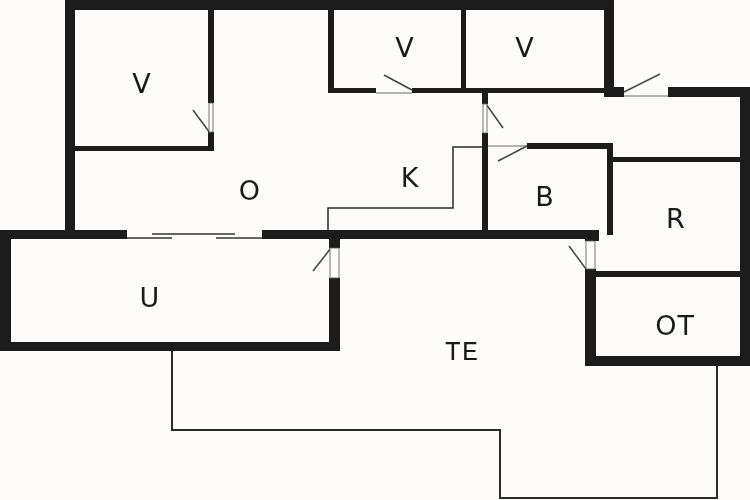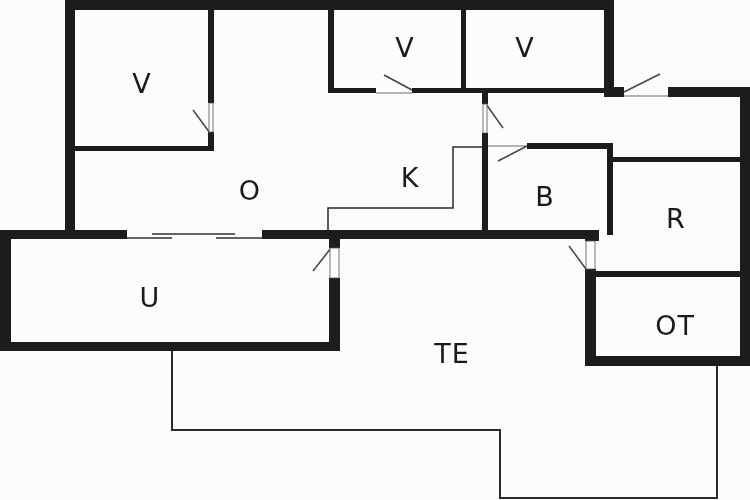--- a/index.html
+++ b/index.html
@@ -104,14 +104,14 @@
 </svg>
 
 <div class="room-label" style="left:142px;top:83px;">V</div>
 <div class="room-label" style="left:405px;top:47px;">V</div>
 <div class="room-label" style="left:525px;top:47px;">V</div>
 <div class="room-label" style="left:250px;top:190px;">O</div>
 <div class="room-label" style="left:410px;top:177px;">K</div>
 <div class="room-label" style="left:545px;top:196px;">B</div>
 <div class="room-label" style="left:676px;top:218px;">R</div>
 <div class="room-label" style="left:150px;top:297px;">U</div>
-<div class="room-label" style="left:452px;top:353px;">TE</div>
+<div class="room-label" style="left:462px;top:353px;font-family:Liberation Mono, monospace;">TE</div>
 <div class="room-label" style="left:675px;top:325px;">OT</div>
 
 </body></html>

